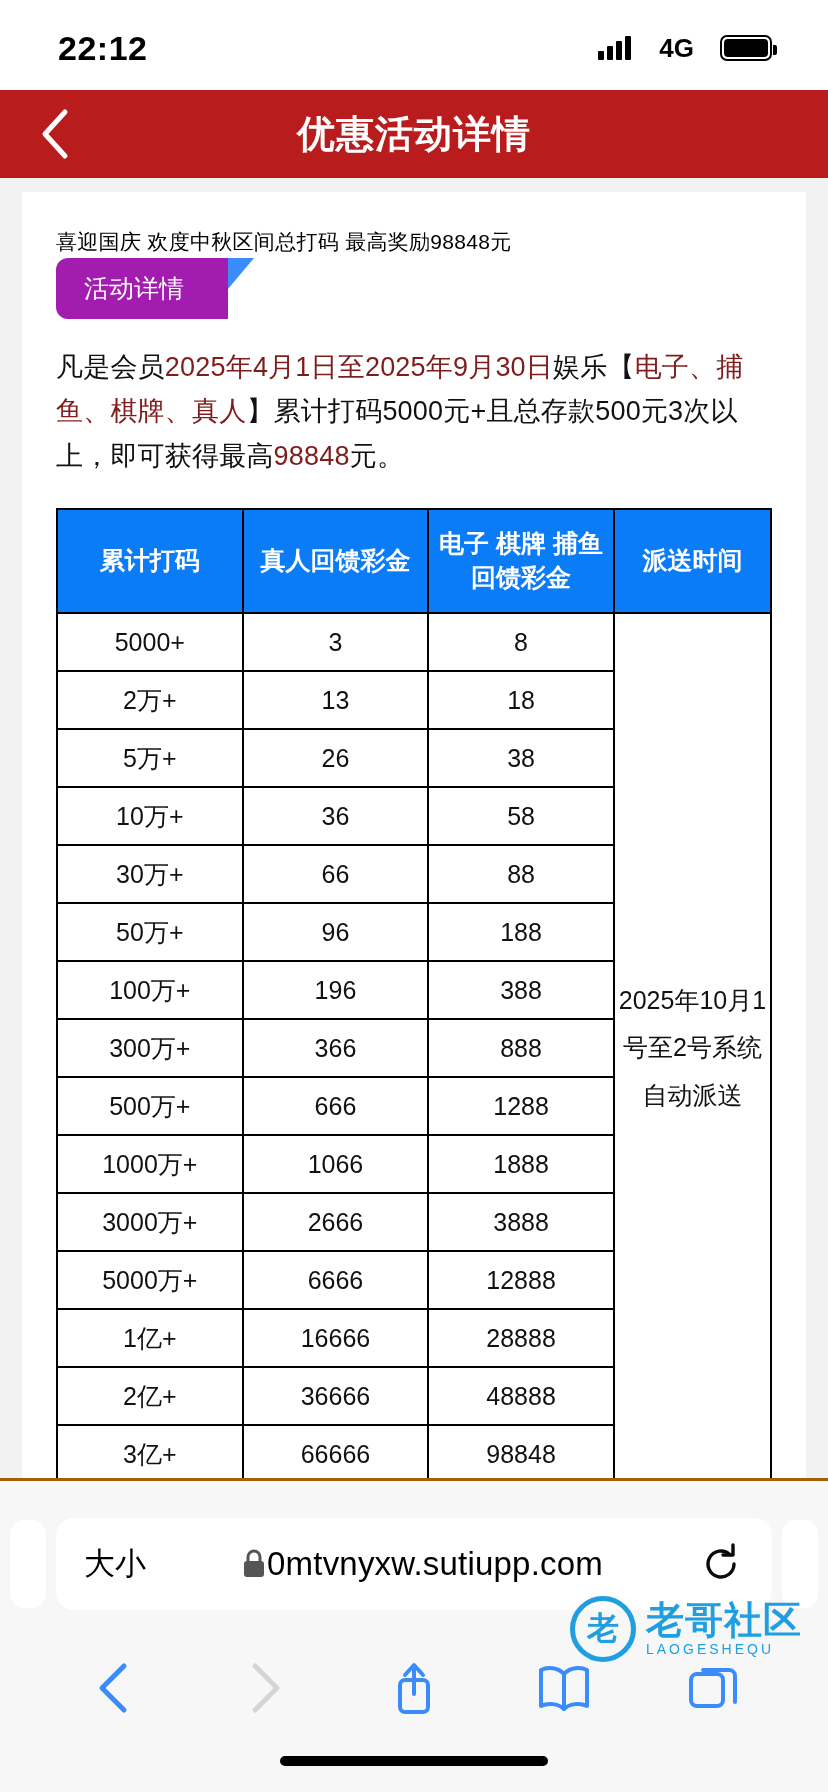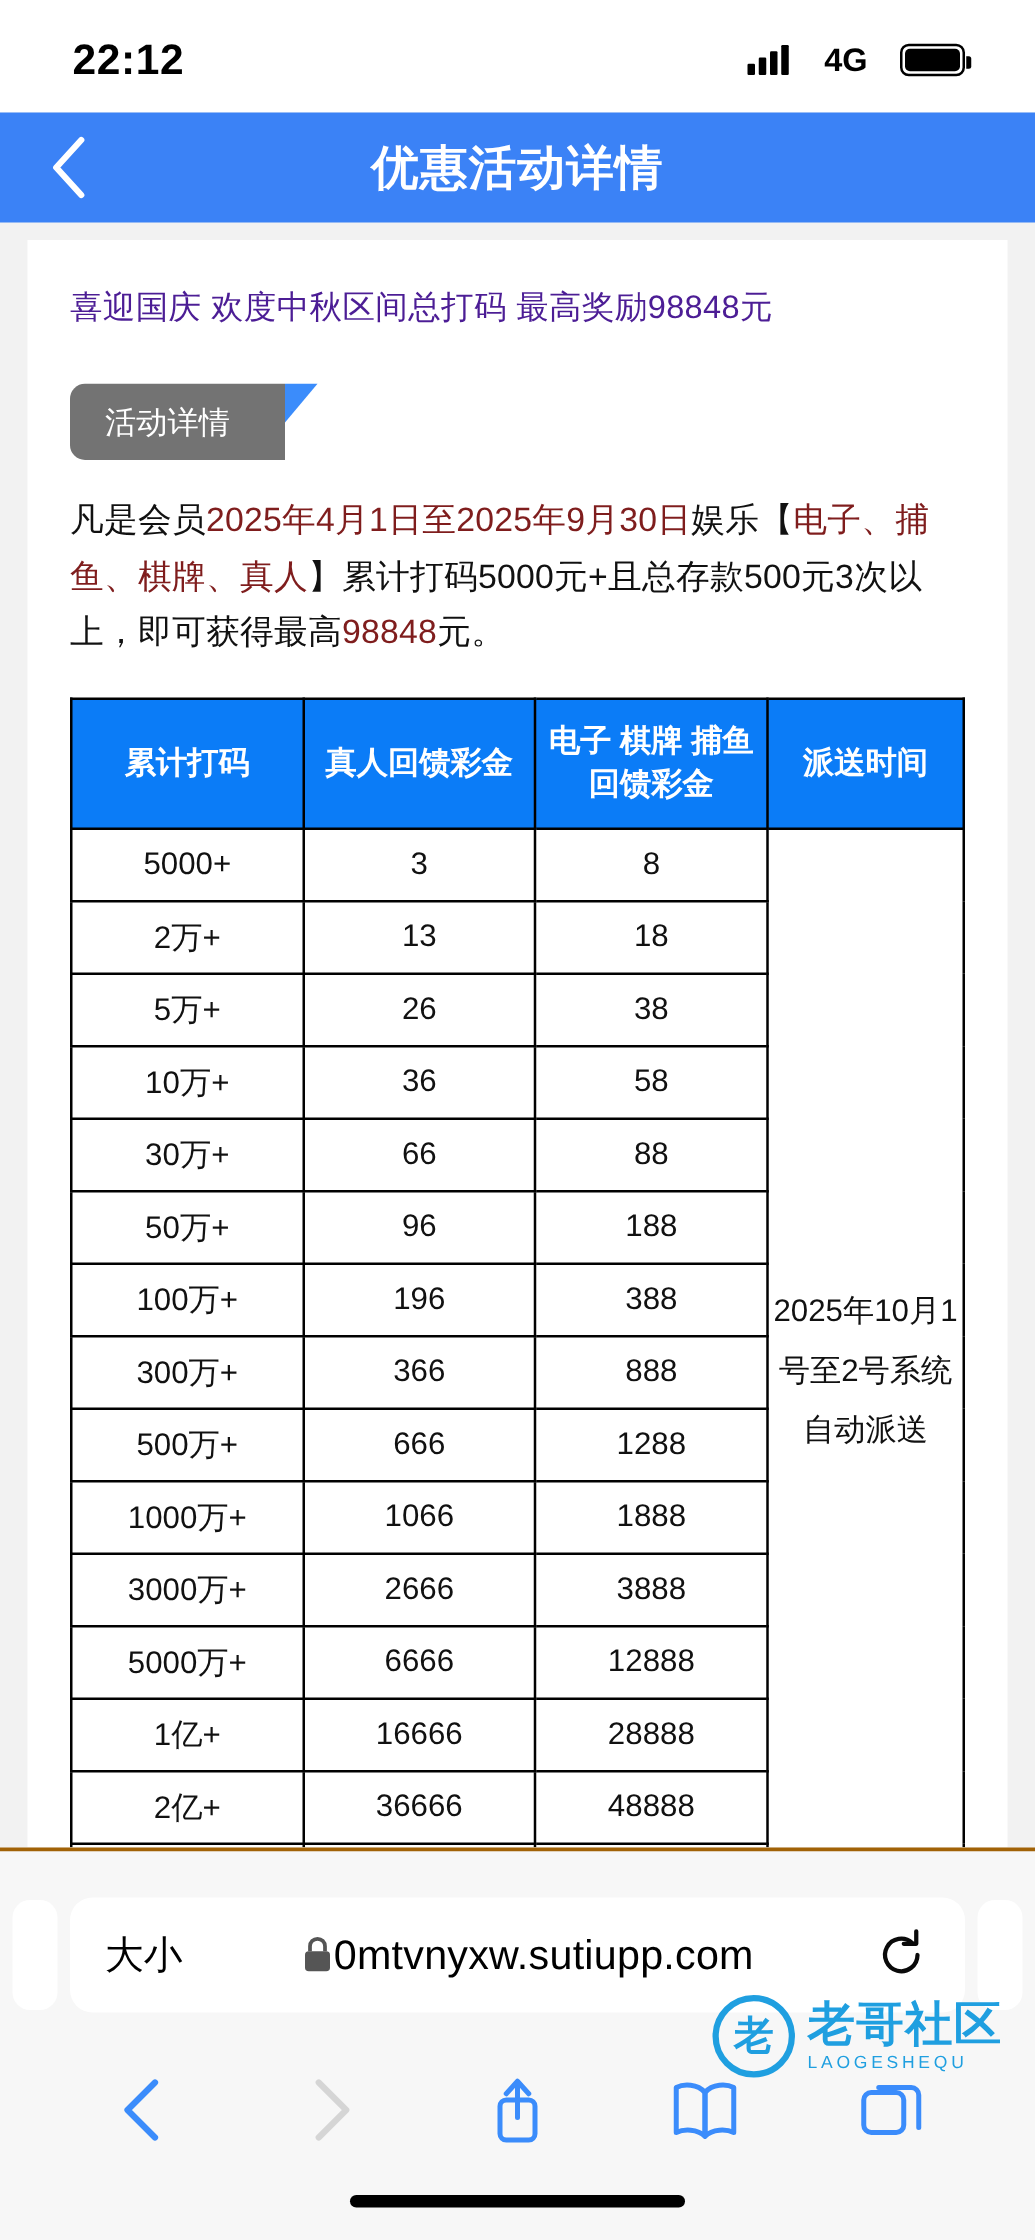--- a/index.html
+++ b/index.html
@@ -88,21 +88,21 @@
     display: block;
     height: 100%;
     width: 100%;
     background: #000;
     border-radius: 4px;
   }
 
   
   .nav-bar {
     height: 88px;
-    background: #3b82f6;
+    background: #b91c1c;
     display: flex;
     align-items: center;
     position: relative;
     flex: 0 0 auto;
   }
   .nav-back {
     position: absolute;
     left: 28px;
     width: 56px;
     height: 56px;
@@ -128,33 +128,32 @@
     padding: 14px 22px 0 22px;
     overflow: hidden;
   }
   .card {
     background: #ffffff;
     height: 100%;
     padding: 34px 34px 0 34px;
     overflow: hidden;
   }
   .promo-title {
-    color: #4c1d95;
-    font-size: 26px;
+    color: #000000;
+    font-size: 21px;
     line-height: 1.5;
     letter-spacing: 0.3px;
-    margin-bottom: 42px;
   }
   .tab-chip-row {
     margin-bottom: 26px;
   }
   .tab-chip {
     display: inline-block;
     position: relative;
-    background: #737373;
+    background: #a21caf;
     color: #ffffff;
     font-size: 25px;
     padding: 14px 44px 14px 28px;
     border-radius: 12px 0 0 12px;
   }
   .tab-chip::after {
     content: "";
     position: absolute;
     right: -26px;
     top: 0;

